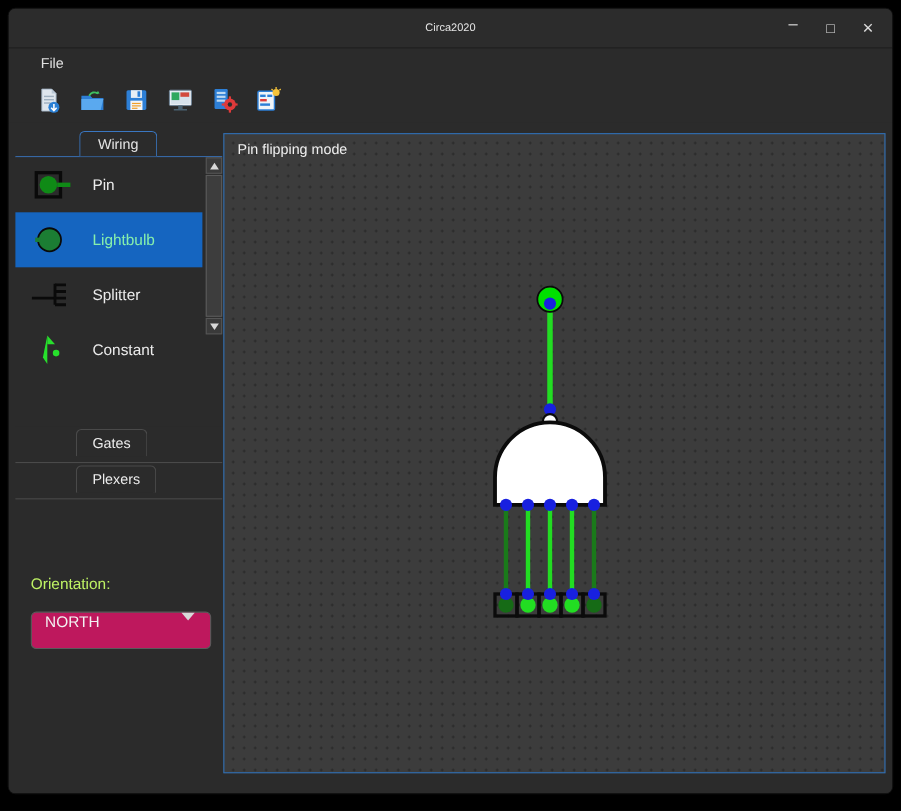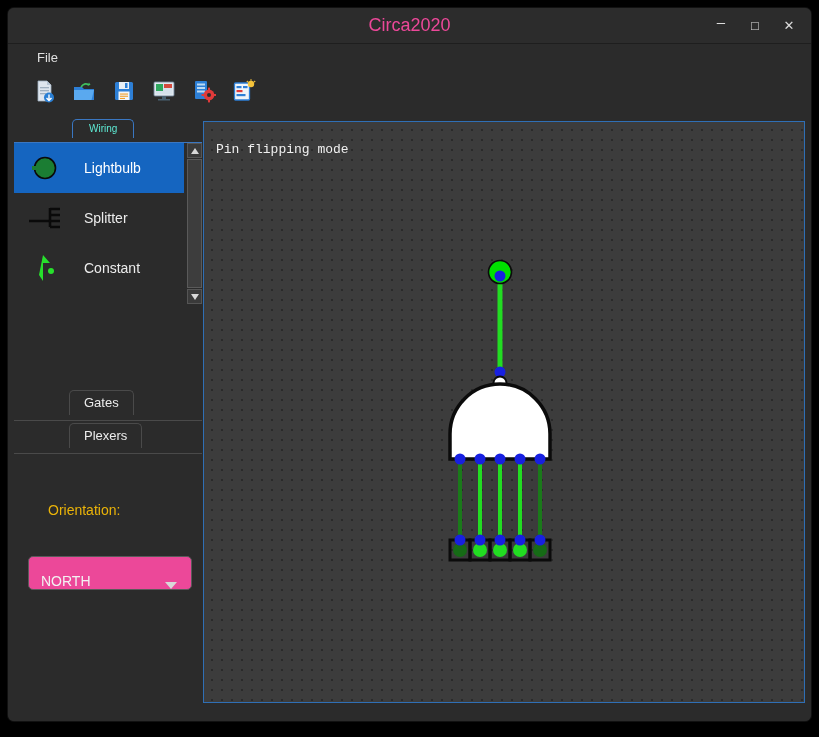--- a/index.html
+++ b/index.html
@@ -4,84 +4,84 @@
 <style>
   html,body{margin:0;padding:0;background:#000;}
   body{width:819px;height:737px;overflow:hidden;font-family:"Liberation Sans",sans-serif;}
 
   .window{position:absolute;left:8px;top:8px;width:803px;height:713px;background:#2b2b2b;
           border-radius:6px;overflow:hidden;box-shadow:0 0 0 1px #111;}
 
   
   .titlebar{height:35px;background:#2c2c2c;position:relative;border-bottom:1px solid #1e1e1e;}
   .title-text{position:absolute;left:0;right:0;top:0;line-height:35px;text-align:center;
-              color:#ec4899;font-size:18px;}
+              color:#e5e5e5;font-size:10px;}
   .winbtns{position:absolute;right:6px;top:0;height:35px;display:flex;align-items:center;gap:2px;}
   .winbtn{width:32px;height:26px;display:flex;align-items:center;justify-content:center;
           color:#dcdcdc;font-size:13px;border-radius:3px;cursor:default;}
   .winbtn.min{font-size:15px;padding-bottom:8px;}
 
   
   .menubar{height:26px;background:#2b2b2b;display:flex;align-items:center;padding-left:21px;}
   .menu-item{color:#e0e0e0;font-size:13px;padding:3px 8px;border-radius:3px;}
 
   
   .toolbar{height:42px;background:#2b2b2b;display:flex;align-items:center;padding-left:24px;gap:16px;}
   .tool-btn{width:24px;height:24px;position:relative;display:block;}
   .tool-btn svg{display:block;}
 
   
   .content{position:absolute;left:0;top:103px;right:0;bottom:0;background:#2b2b2b;}
 
   
   .sidebar{position:absolute;left:6px;top:8px;width:188px;bottom:10px;}
   .tabrow{height:24px;position:relative;}
-  .tab-wiring{position:absolute;left:58px;top:0;padding:3px 16px 4px;color:#5eead4;font-size:10px;
+  .tab-wiring{position:absolute;left:58px;top:0;padding:3px 16px 4px;color:#e5e5e5;font-size:13px;
               background:#2b2b2b;border:1px solid #3a77c2;border-bottom:none;
               border-radius:5px 5px 0 0;}
   .tab-underline{position:absolute;left:0;right:0;top:23px;height:1px;background:#3a77c2;}
 
   .listbox{position:absolute;left:0;top:24px;right:0;height:245px;background:#2b2b2b;}
   .list-scroll{position:absolute;left:0;top:0;right:18px;bottom:0;}
   .item{height:50px;display:flex;align-items:center;padding-left:12px;gap:14px;}
   .item.selected{background:#1565c0;}
   .item .ico{width:44px;height:34px;flex:0 0 44px;position:relative;}
   .item .lbl{color:#ececec;font-size:14px;}
-  .item.selected .lbl{color:#ffffff;}
+  .item.selected .lbl{color:#86efac;}
 
   .vscroll{position:absolute;right:0;top:0;width:15px;bottom:0;}
   .sb-arrow{position:absolute;left:0;width:15px;height:15px;background:#3a3a3a;border:1px solid #555;
             box-sizing:border-box;display:flex;align-items:center;justify-content:center;}
   .sb-arrow.up{top:0;}
   .sb-arrow.down{bottom:84px;}
   .sb-track{position:absolute;left:0;width:15px;top:16px;bottom:100px;background:#2f2f2f;}
   .sb-thumb{position:absolute;left:0;right:0;top:0;height:100%;background:#3d3d3d;border:1px solid #5a5a5a;box-sizing:border-box;}
   .tri{width:0;height:0;border-left:4px solid transparent;border-right:4px solid transparent;}
   .tri.u{border-bottom:6px solid #d8d8d8;}
   .tri.d{border-top:6px solid #d8d8d8;}
 
   .acc{position:absolute;left:0;right:0;height:32px;}
   .acc-line{position:absolute;left:0;right:0;top:31px;height:1px;background:#4a4a4a;}
   .acc-tab{position:absolute;left:55px;top:1px;padding:4px 14px 5px;color:#ececec;font-size:13px;
            background:#2b2b2b;border:1px solid #4a4a4a;border-bottom:none;border-radius:5px 5px 0 0;}
 
-  .orient-label{position:absolute;left:14px;top:383px;color:#eab308;font-size:14px;margin-left:20px;}
-  .combo{position:absolute;left:14px;top:437px;width:162px;height:32px;background:#ec4899;
-         border:1px solid #5a5a5a;border-radius:5px;display:flex;align-items:flex-end;}
+  .orient-label{position:absolute;left:14px;top:403px;color:#bef264;font-size:14px;}
+  .combo{position:absolute;left:14px;top:437px;width:162px;height:32px;background:#be185d;
+         border:1px solid #5a5a5a;border-radius:5px;display:flex;align-items:flex-start;}
   .combo .val{color:#f2f2f2;font-size:14px;padding-left:12px;flex:1;}
   .combo .arr{width:0;height:0;border-left:6px solid transparent;border-right:6px solid transparent;
               border-top:7px solid #d8d8d8;margin-right:14px;}
 
   
   .canvas-wrap{position:absolute;left:195px;top:10px;width:600px;height:580px;
                border:1px solid #2f6fb5;background:#3c3c3c;overflow:hidden;}
   .grid{position:absolute;left:0;top:0;right:0;bottom:0;
         background-image:radial-gradient(#2a2a2a 1.1px, transparent 1.2px);
         background-size:10px 10px;background-position:3px 3px;}
-  .canvas-label{position:absolute;left:12px;top:20px;color:#f0f0f0;font-size:13px;font-family:Liberation Mono, monospace;}
+  .canvas-label{position:absolute;left:12px;top:6px;color:#f0f0f0;font-size:13px;}
   .circuit{position:absolute;left:0;top:0;right:0;bottom:0;}
 </style>
 </head>
 <body>
 
 <div class="window">
 
   <div class="titlebar">
     <div class="title-text">Circa2020</div>
     <div class="winbtns">
@@ -177,20 +177,30 @@
     <div class="sidebar">
 
       <div class="tabrow">
         <div class="tab-underline"></div>
         <div class="tab-wiring">Wiring</div>
       </div>
 
       <div class="listbox">
         <div class="list-scroll">
 
+          <div class="item">
+            <span class="ico">
+              <svg width="44" height="34" viewBox="0 0 44 34">
+                <rect x="7" y="6" width="22" height="22" fill="none" stroke="#0a0a0a" stroke-width="3"></rect>
+                <circle cx="18" cy="17" r="8" fill="#0f8a16"></circle>
+                <rect x="26" y="15" width="12" height="4" fill="#0f8a16"></rect>
+              </svg>
+            </span>
+            <span class="lbl">Pin</span>
+          </div>
 
           <div class="item selected">
             <span class="ico">
               <svg width="44" height="34" viewBox="0 0 44 34">
                 <circle cx="19" cy="17" r="10.5" fill="#1b7d33" stroke="#0a0a0a" stroke-width="1.6"></circle>
                 <rect x="6" y="15" width="5" height="4" fill="#1b7d33"></rect>
               </svg>
             </span>
             <span class="lbl">Lightbulb</span>
           </div>

